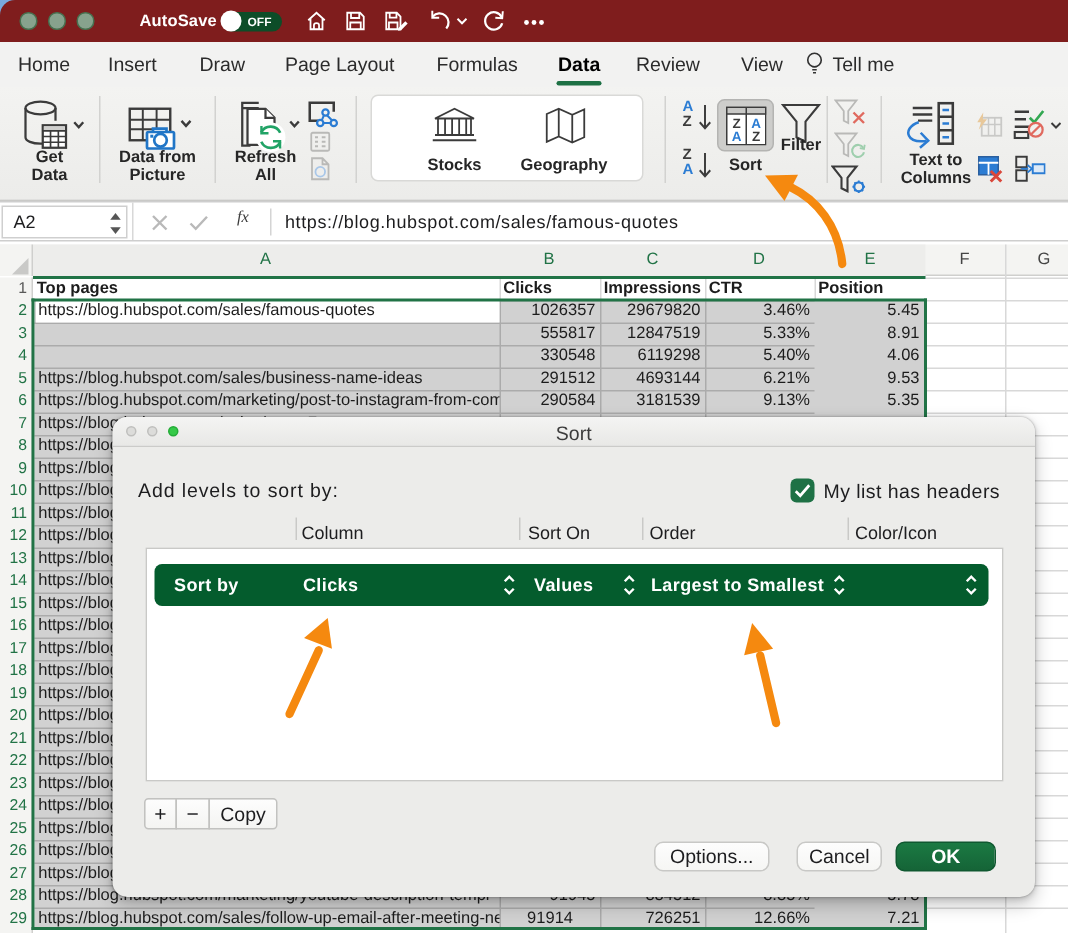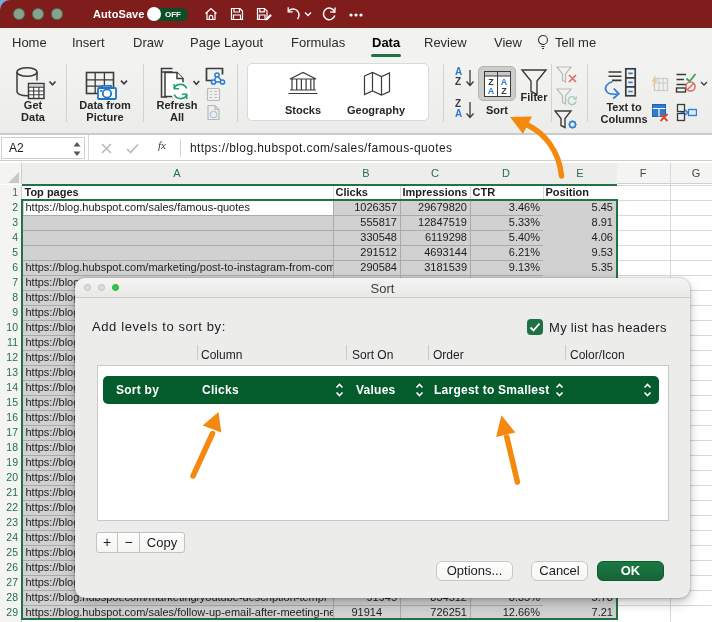--- a/index.html
+++ b/index.html
@@ -156,20 +156,21 @@
 <div class="cell num" style="left:334px;top:215px;width:65px">555817</div>
 <div class="cell num" style="left:401px;top:215px;width:68px">12847519</div>
 <div class="cell num" style="left:471px;top:215px;width:71px">5.33%</div>
 <div class="cell num" style="left:544px;top:215px;width:71px">8.91</div>
 <div class="rh" style="top:230px;color:#217346">4</div>
 <div class="cell num" style="left:334px;top:230px;width:65px">330548</div>
 <div class="cell num" style="left:401px;top:230px;width:68px">6119298</div>
 <div class="cell num" style="left:471px;top:230px;width:71px">5.40%</div>
 <div class="cell num" style="left:544px;top:230px;width:71px">4.06</div>
 <div class="rh" style="top:245px;color:#217346">5</div>
+<div class="cell" style="left:24px;top:245px;width:309px;background:transparent">https://blog.hubspot.com/sales/business-name-ideas</div>
 <div class="cell num" style="left:334px;top:245px;width:65px">291512</div>
 <div class="cell num" style="left:401px;top:245px;width:68px">4693144</div>
 <div class="cell num" style="left:471px;top:245px;width:71px">6.21%</div>
 <div class="cell num" style="left:544px;top:245px;width:71px">9.53</div>
 <div class="rh" style="top:260px;color:#217346">6</div>
 <div class="cell" style="left:24px;top:260px;width:309px;background:transparent">https://blog.hubspot.com/marketing/post-to-instagram-from-comp</div>
 <div class="cell num" style="left:334px;top:260px;width:65px">290584</div>
 <div class="cell num" style="left:401px;top:260px;width:68px">3181539</div>
 <div class="cell num" style="left:471px;top:260px;width:71px">9.13%</div>
 <div class="cell num" style="left:544px;top:260px;width:71px">5.35</div>

